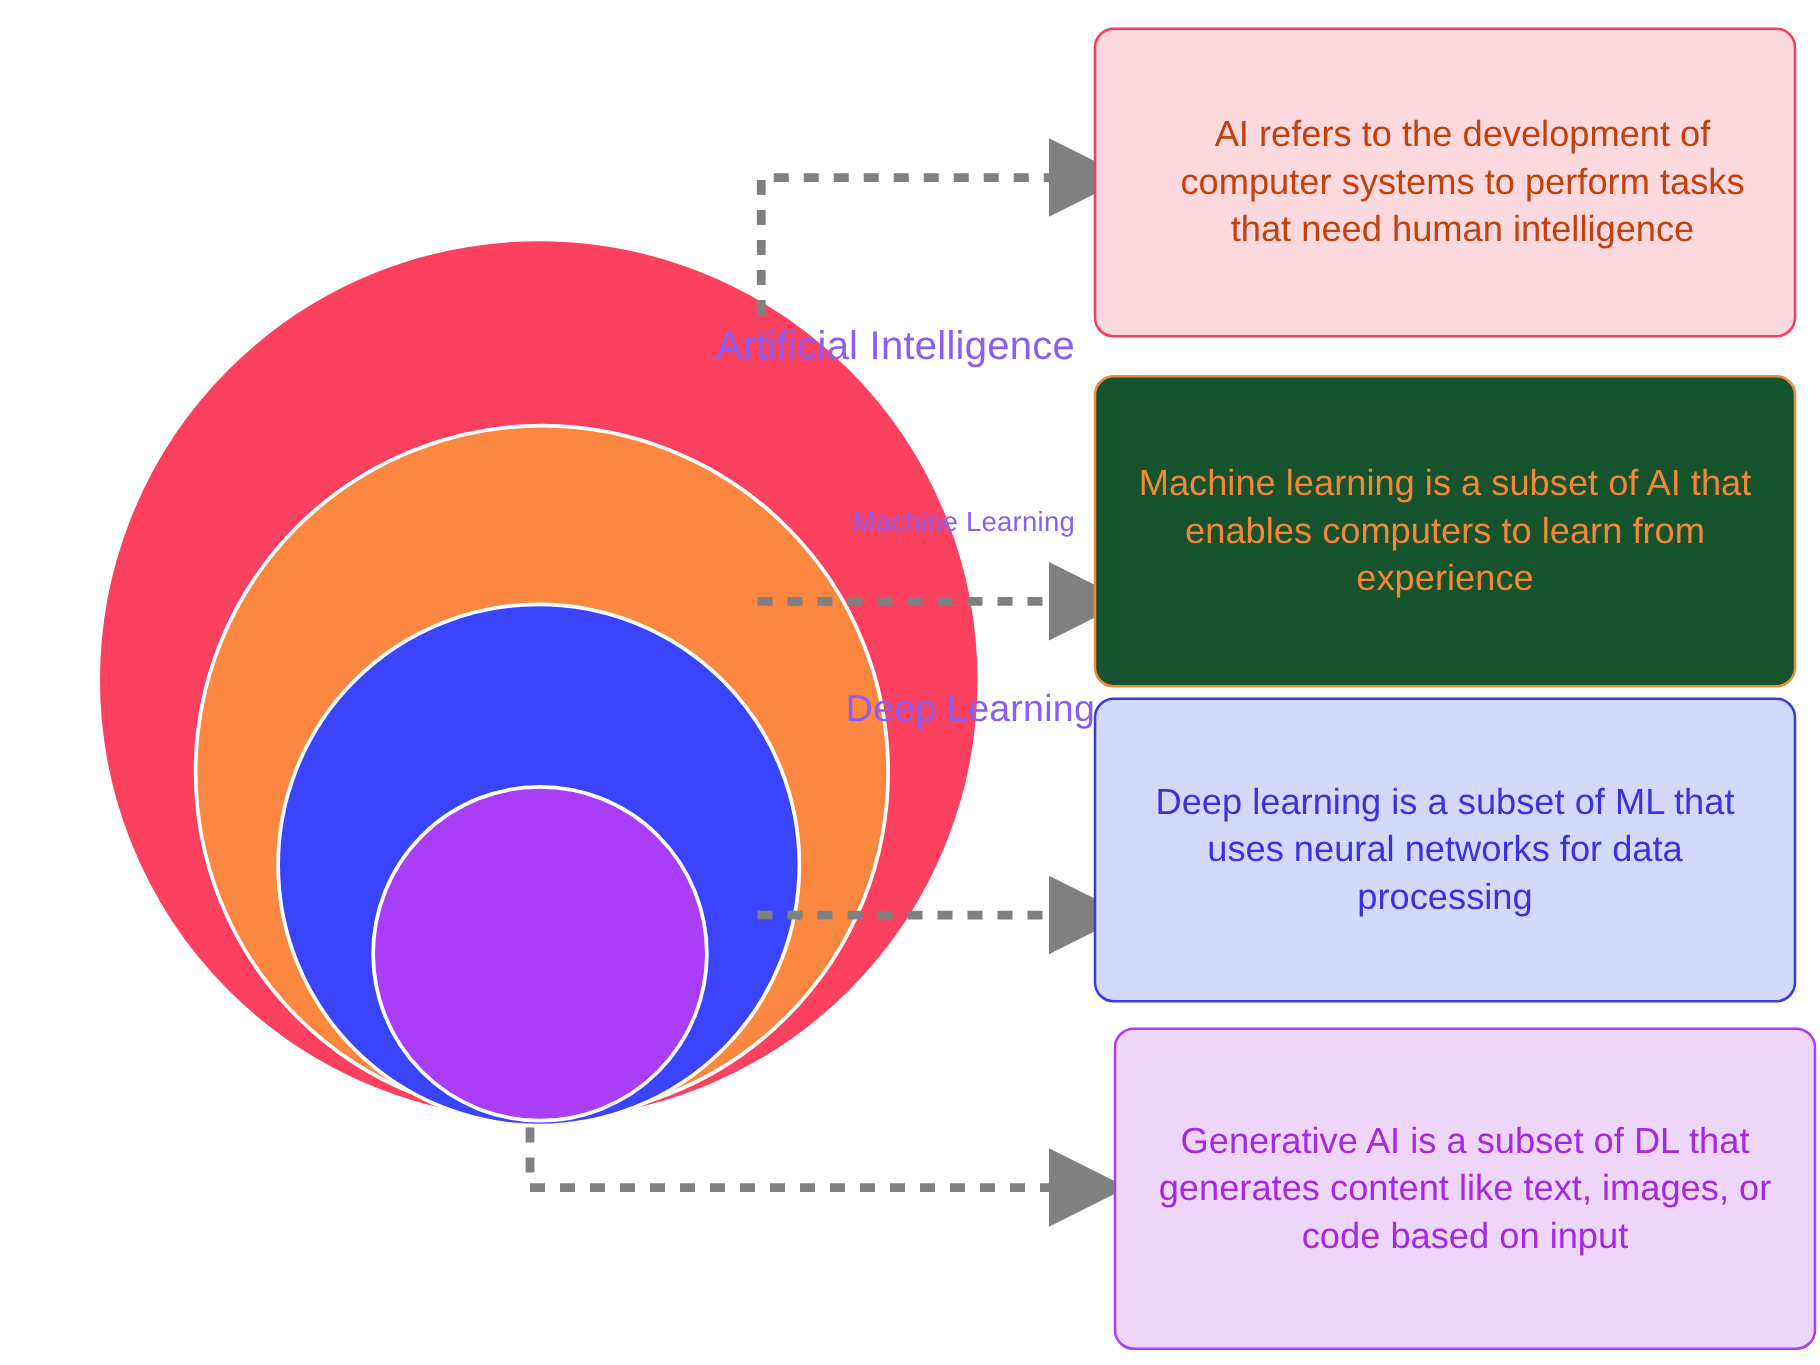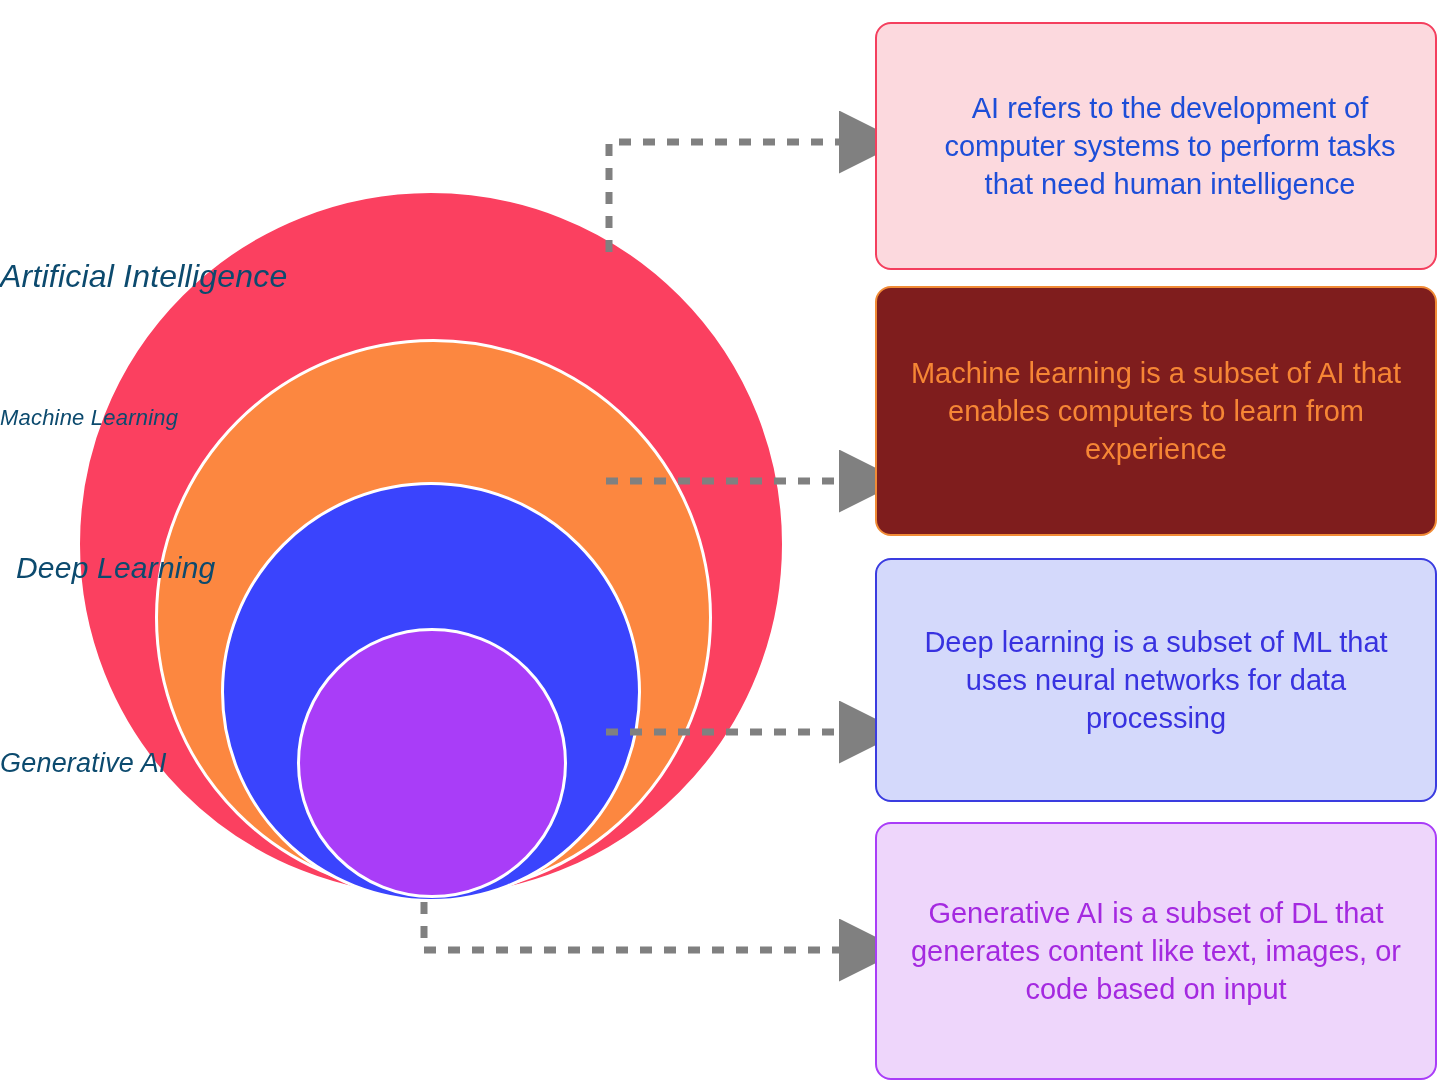--- a/index.html
+++ b/index.html
@@ -31,27 +31,26 @@
   .circle {
     position: absolute;
     border-radius: 50%;
     box-sizing: border-box;
     border: 3px solid #ffffff;
   }
   .circle-label {
     position: absolute;
     left: 0;
     width: 100%;
-    text-align: left;
-    color: #0c4a6e;
+    text-align: right;
+    color: #8b5cf6;
     font-weight: 400;
     letter-spacing: 0.2px;
     white-space: nowrap;
     user-select: none;
-    font-style: italic;
   }
 
   #circle-ai {
     left: 77px;  top: 190px;
     width: 708px; height: 708px;
     background: #fb4060;
   }
   #circle-ml {
     left: 155px; top: 339px;
     width: 557px; height: 557px;
@@ -100,60 +99,60 @@
     font-size: 29px;
     line-height: 1.32;
     font-weight: 400;
   }
 
   #card-ai {
     top: 22px; height: 248px;
     background: #fcd9de;
     border-color: #f43f5e;
   }
-  #card-ai .card-text { color: #1d4ed8; margin-left: 28px; }
+  #card-ai .card-text { color: #c2410c; margin-left: 28px; }
 
   #card-ml {
-    top: 286px; height: 250px;
-    background: #7f1d1d;
+    top: 300px; height: 250px;
+    background: #14532d;
     border-color: #f18b36;
     justify-content: center;
   }
   #card-ml .card-text { color: #f68635; }
 
   #card-dl {
     top: 558px; height: 244px;
     background: #d4d9fb;
     border-color: #3a3ce0;
   }
   #card-dl .card-text { color: #3832e0; }
 
   #card-gai {
     top: 822px; height: 258px;
     background: #eed6fb;
     border-color: #a93df8;
+    margin-left: 16px;
   }
   #card-gai .card-text { color: #a429e0; }
 </style>
 </head>
 <body>
 
 <div id="stage">
 
   <div id="venn">
 
     <div class="circle" id="circle-ai"></div>
     <div class="circle" id="circle-ml"></div>
     <div class="circle" id="circle-dl"></div>
     <div class="circle" id="circle-gai"></div>
 
     <div class="circle-label" id="label-ai">Artificial Intelligence</div>
     <div class="circle-label" id="label-ml">Machine Learning</div>
     <div class="circle-label" id="label-dl">Deep Learning</div>
-    <div class="circle-label" id="label-gai">Generative AI</div>
   </div>
 
   <svg id="connectors" viewBox="0 0 1456 1092">
     <defs>
       <marker id="arrow-head" markerWidth="9" markerHeight="9" refX="1" refY="4.5" orient="auto" markerUnits="strokeWidth">
         <path d="M 0 0 L 9 4.5 L 0 9 z" fill="#808080"></path>
       </marker>
     </defs>
 
     <path d="M 609 252 L 609 142 L 846 142" fill="none" stroke="#808080" stroke-width="7" stroke-dasharray="12 12" stroke-linecap="butt" marker-end="url(#arrow-head)"></path>

